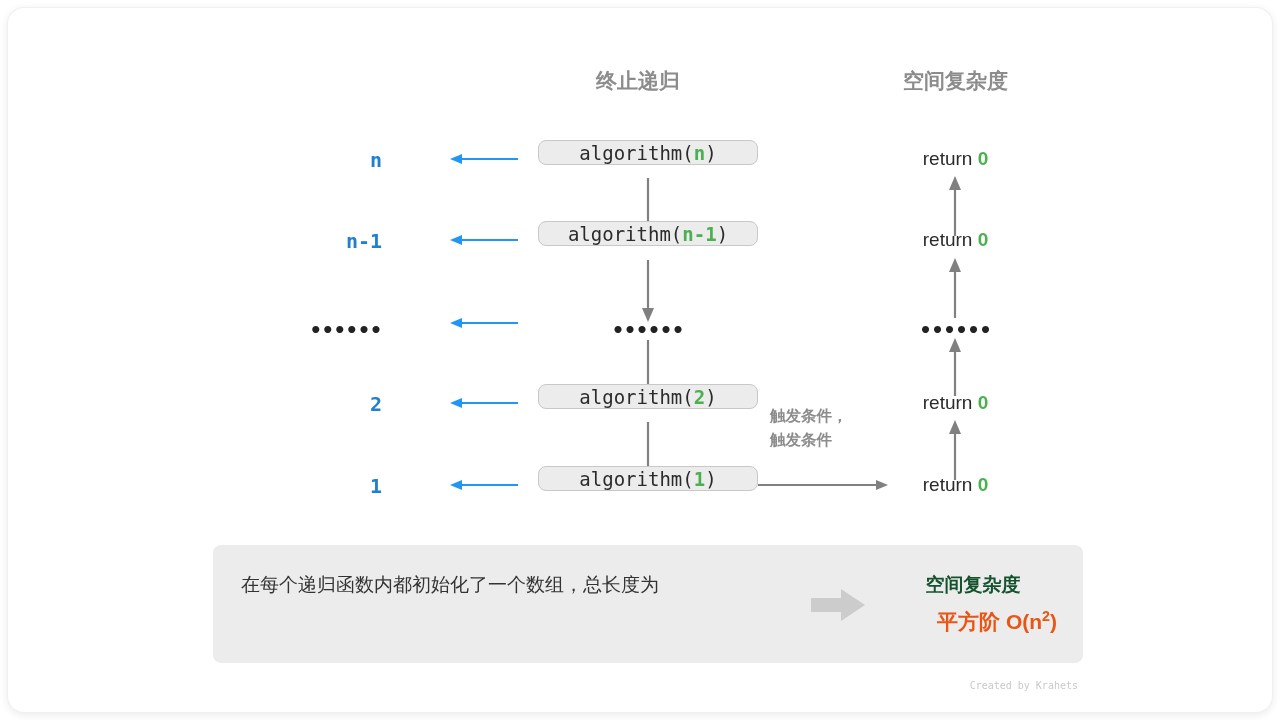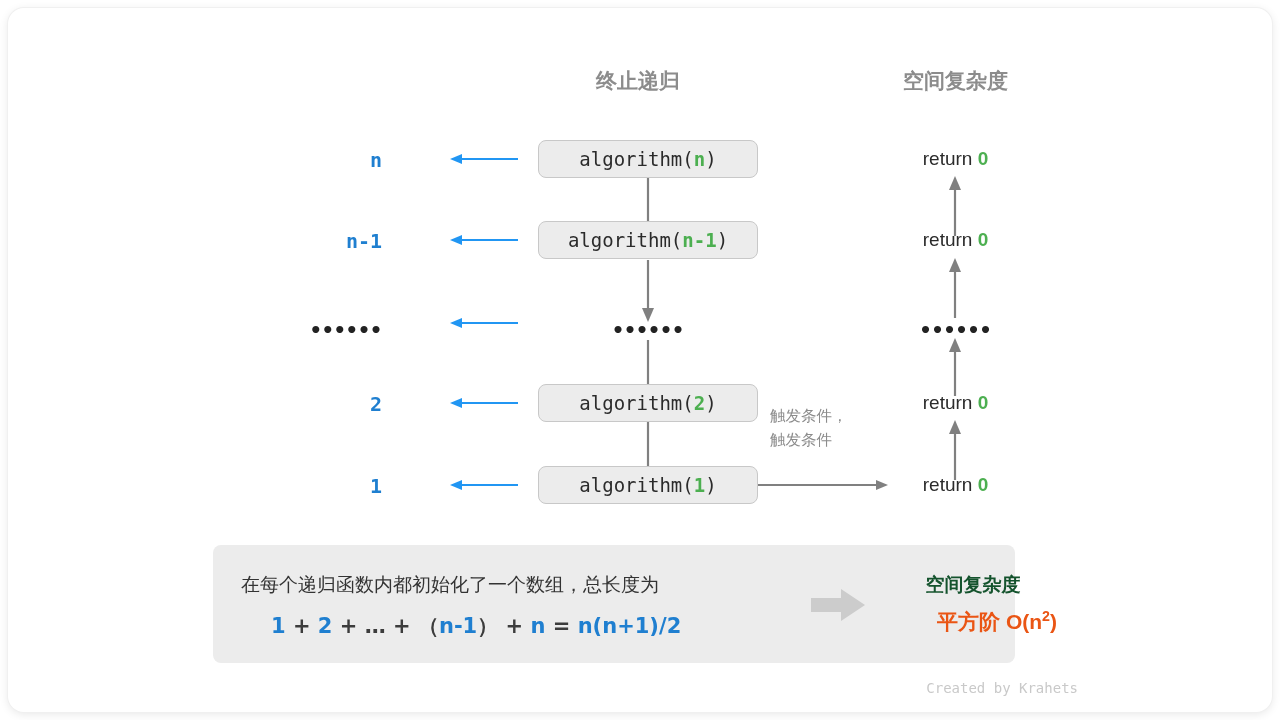--- a/index.html
+++ b/index.html
@@ -60,21 +60,21 @@
     white-space: nowrap;
   }
   .dots-left { text-align: right; }
 
   
   .call-box {
     box-sizing: border-box;
     background: #ececec;
     border: 1.4px solid #c8c8c8;
     border-radius: 8px;
-    height: 38px;
+    height: 25px;
     display: flex;
     align-items: center;
     justify-content: center;
     font-family: "DejaVu Sans Mono", "Liberation Mono", monospace;
     font-size: 19px;
     color: #2b2b2b;
     white-space: nowrap;
   }
   .arg { color: #4caf50; font-weight: bold; }
 
@@ -84,21 +84,21 @@
     font-size: 19px;
     color: #2b2b2b;
     white-space: nowrap;
     text-align: center;
   }
   .ret .zero { color: #4caf50; font-weight: bold; }
 
   
   .trigger {
     font-size: 15.5px;
-    font-weight: normal;
+    font-weight: bold;
     color: #8c8c8c;
     line-height: 1.55;
     white-space: nowrap;
     text-align: left;
   }
 
   
   #summary {
     box-sizing: border-box;
     background: #ececec;
@@ -129,21 +129,21 @@
     font-weight: bold;
     color: #ea5514;
     white-space: nowrap;
     text-align: center;
   }
   .sum-right-value sup { font-size: 0.68em; }
 
   
   #footer {
     font-family: "DejaVu Sans Mono", "Liberation Mono", monospace;
-    font-size: 14px;
+    font-size: 10px;
     color: #c9c9c9;
     white-space: nowrap;
     text-align: right;
   }
 
   svg { display: block; }
 </style>
 </head>
 <body>
 
@@ -308,37 +308,24 @@
       <line x1="0" y1="8" x2="122" y2="8" stroke="#808080" stroke-width="2.2"></line>
       <polygon points="130,8 118,3 118,13" fill="#808080"></polygon>
     </svg>
   </div>
 
   <div class="abs ret" style="left:860px; top:466px; width:175px;">
     <span>return</span>
     <span class="zero">0</span>
   </div>
 
-  <div id="summary" class="abs" style="left:205px; top:537px; width:802px; height:118px;">
+  <div id="summary" class="abs" style="left:205px; top:537px; width:870px; height:118px;">
 
     <div class="abs sum-line1" style="left:28px; top:27px;">在每个递归函数内都初始化了一个数组，总长度为</div>
 
-    <div class="abs sum-formula" style="left:58px; top:67px;">
-      <span class="b">1</span>
-      <span>+</span>
-      <span class="b">2</span>
-      <span>+</span>
-      <span>…</span>
-      <span>+</span>
-      <span>（</span><span class="b">n-1</span><span>）</span>
-      <span>+</span>
-      <span class="b">n</span>
-      <span>=</span>
-      <span class="b">n(n+1)/2</span>
-    </div>
 
     <div class="abs" style="left:598px; top:43px;">
       <svg width="56" height="34" viewBox="0 0 56 34">
         <polygon points="0,10 30,10 30,1 54,17 30,33 30,24 0,24" fill="#cccccc"></polygon>
       </svg>
     </div>
 
     <div class="abs sum-right-title" style="left:660px; top:27px; width:200px;">空间复杂度</div>
 
     <div class="abs sum-right-value" style="left:684px; top:63px; width:200px;">

